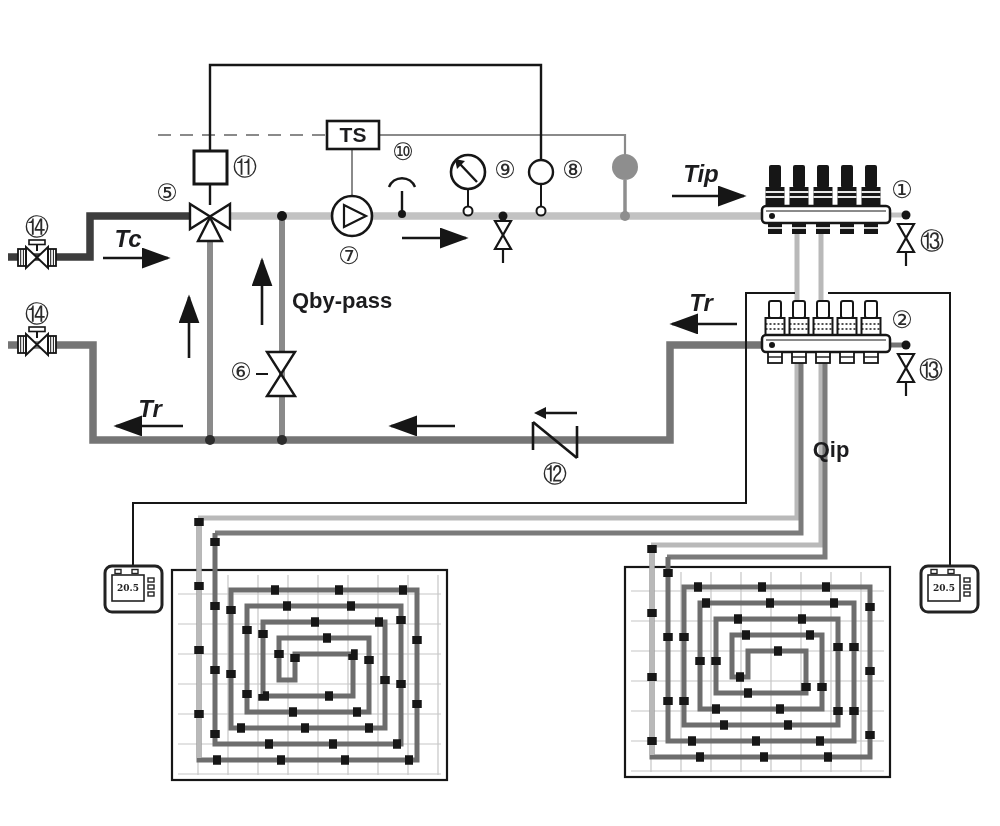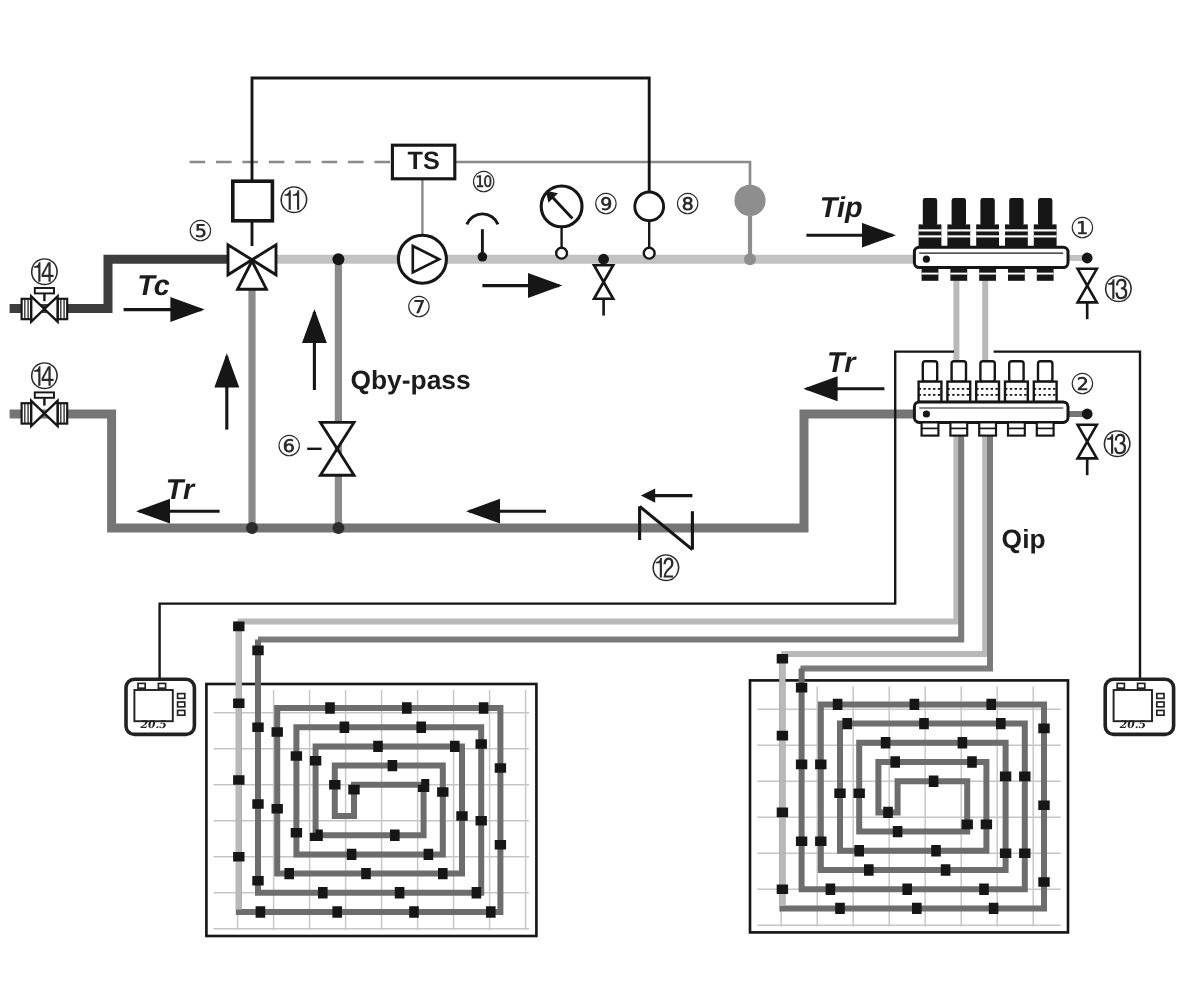--- a/index.html
+++ b/index.html
@@ -5,21 +5,21 @@
   html,body{margin:0;padding:0;background:#ffffff;}
   #stage{position:relative;width:1000px;height:826px;background:#fff;overflow:hidden;
          font-family:"Liberation Sans",sans-serif;text-align:right;}
   #diagram-svg{position:absolute;left:0;top:0;}
   .lbl{position:absolute;transform:translate(-50%,-50%);color:#1c1c1e;white-space:nowrap;
        font-family:"Liberation Sans",sans-serif;font-weight:bold;}
   .f24{font-size:24px;font-style:italic;} .f22{font-size:22px;} .f21{font-size:21px;}
   .num{position:absolute;transform:translate(-50%,-50%);color:#2b2b2b;font-weight:400;
        font-family:"DejaVu Sans",sans-serif;font-size:24px;white-space:nowrap;}
   .disp{position:absolute;transform:translate(-50%,-50%);font-family:"DejaVu Serif",serif;
-        font-style:italic;font-weight:bold;font-size:9px;color:#222;margin-top:17px;}
+        font-weight:bold;font-size:9px;color:#222;}
   .left-anchor{transform:translate(0,-50%);}
 </style>
 </head>
 <body>
 
 <div id="stage">
 <svg id="diagram-svg" width="1000" height="826" viewBox="0 0 1000 826">
   <defs>
     <marker id="ah" markerWidth="13" markerHeight="10" refX="10" refY="4" orient="auto">
       <path d="M0,0 L11,4 L0,8 Z" fill="#161616"></path>
@@ -332,22 +332,22 @@
     <rect x="43" y="19" width="6" height="4" fill="#fff" stroke="#222" stroke-width="1.4"></rect>
     <rect x="43" y="26" width="6" height="4" fill="#fff" stroke="#222" stroke-width="1.4"></rect>
   </g>
 </svg>
 
 <div class="lbl f21" style="left:353px;top:135px">TS</div>
 <div class="lbl f24" style="left:128px;top:239px">Tc</div>
 <div class="lbl f24" style="left:150px;top:409px">Tr</div>
 <div class="lbl f24" style="left:701px;top:303px">Tr</div>
 <div class="lbl f24" style="left:701px;top:174px">Tip</div>
-<div class="lbl f22 left-anchor" style="left:292px;top:317px">Qby-pass</div>
-<div class="lbl f22" style="left:853px;top:450px">Qip</div>
+<div class="lbl f22 left-anchor" style="left:292px;top:301px">Qby-pass</div>
+<div class="lbl f22" style="left:831px;top:450px">Qip</div>
 
 <div class="num" style="left:37px;top:227px">⑭</div>
 <div class="num" style="left:37px;top:314px">⑭</div>
 <div class="num" style="left:167px;top:193px">⑤</div>
 <div class="num" style="left:245px;top:167px">⑪</div>
 <div class="num" style="left:403px;top:152px">⑩</div>
 <div class="num" style="left:349px;top:256px">⑦</div>
 <div class="num" style="left:505px;top:170px">⑨</div>
 <div class="num" style="left:573px;top:170px">⑧</div>
 <div class="num" style="left:902px;top:190px">①</div>

